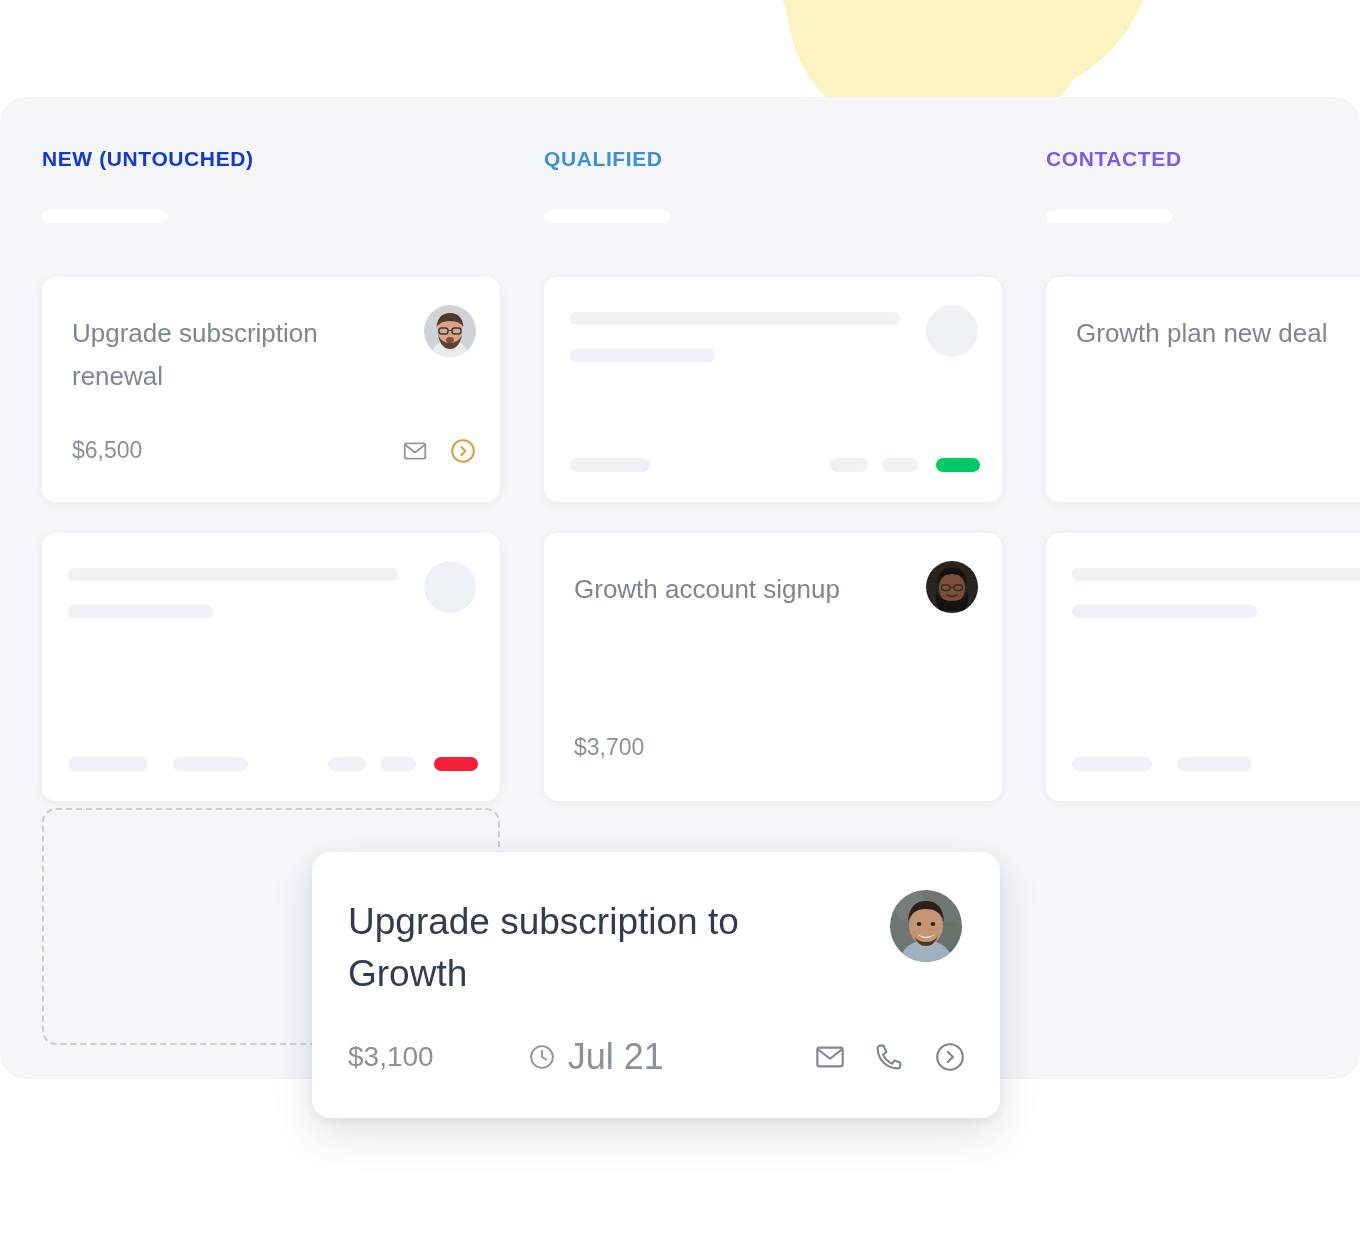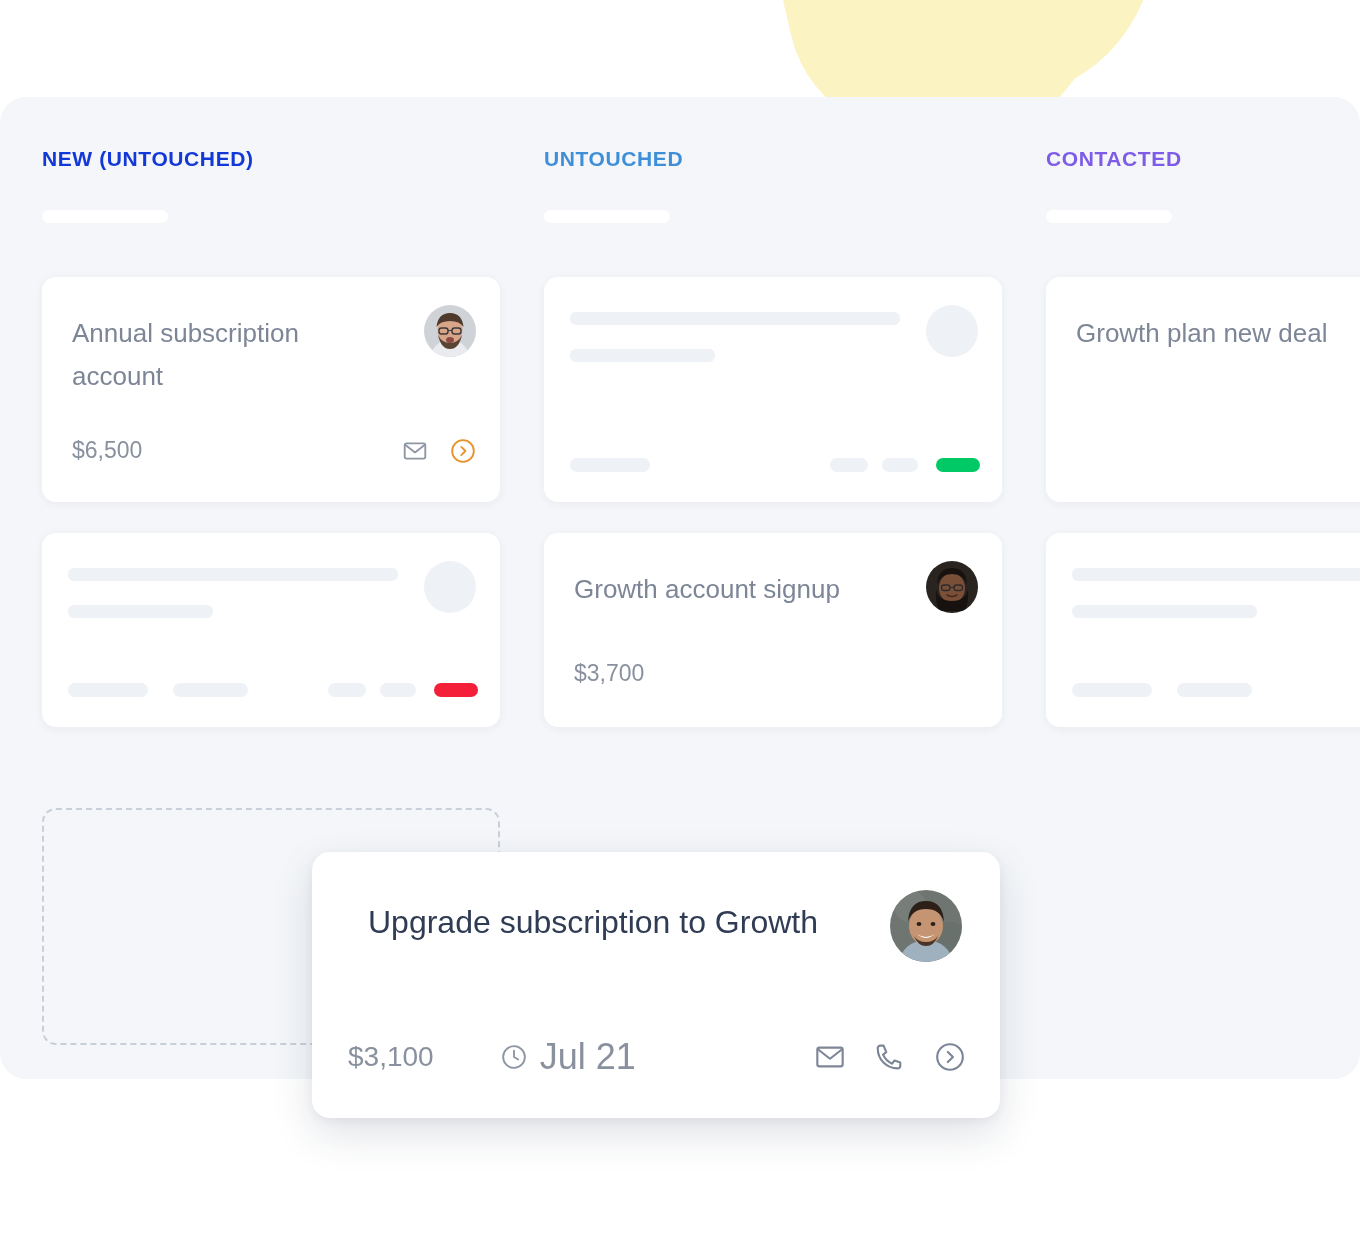--- a/index.html
+++ b/index.html
@@ -95,21 +95,21 @@
   
   .card {
     position: absolute;
     left: 42px;
     width: 458px;
     background: #ffffff;
     border-radius: 14px;
     box-shadow: 0 2px 10px rgba(40, 56, 92, 0.055);
   }
   .card.slot-0 { top: 180px; height: 225px; }
-  .card.slot-1 { top: 436px; height: 194px; }
+  .card.slot-1 { top: 436px; height: 268px; }
 
   .card-title {
     position: absolute;
     left: 30px;
     top: 35px;
     width: 310px;
     font-size: 26px;
     line-height: 43px;
     color: #7d8697;
     font-weight: normal;
@@ -205,38 +205,38 @@
     background: #ffffff;
     border-radius: 18px;
     box-shadow: 0 16px 42px rgba(35, 50, 80, 0.14), 0 3px 10px rgba(35, 50, 80, 0.06);
     z-index: 5;
   }
   .floating-card .fc-title {
     position: absolute;
     left: 36px;
     top: 44px;
     width: 470px;
-    font-size: 32px;
+    font-size: 37px;
     line-height: 52px;
     color: #303c54;
-    text-align: right;
   }
   .floating-card .avatar {
     right: 38px;
     top: 38px;
     width: 72px;
     height: 72px;
   }
   .fc-foot {
     position: absolute;
     left: 36px;
     right: 34px;
     bottom: 40px;
     display: flex;
     align-items: center;
+    gap: 28px;
   }
   .fc-amount {
     font-size: 28px;
     color: #8a919e;
     margin-right: 66px;
   }
   .fc-date {
     display: flex;
     align-items: center;
     gap: 12px;
@@ -259,21 +259,21 @@
 <div class="yellow-wedge-2"></div>
 
 <div class="board">
   <div class="columns">
 
     <div class="column column-0">
       <div class="col-title c0">NEW (UNTOUCHED)</div>
       <div class="col-subbar"></div>
 
       <div class="card slot-0">
-        <div class="card-title">Annual subscription account</div>
+        <div class="card-title">Upgrade subscription renewal</div>
         <div class="avatar">
           <svg viewBox="0 0 52 52" xmlns="http://www.w3.org/2000/svg">
             <rect width="52" height="52" fill="#cfd3d8"></rect>
             <ellipse cx="26" cy="52" rx="19" ry="17" fill="#e9ebee"></ellipse>
             <ellipse cx="26" cy="25" rx="12.5" ry="14" fill="#d8a588"></ellipse>
             <path d="M12.5 22 Q14 8 26 8 Q38 8 39.5 22 Q36 16 26 16 Q16 16 12.5 22Z" fill="#4d3a2c"></path>
             <path d="M14 30 Q17 44 26 44 Q35 44 38 30 Q34 38 26 38 Q18 38 14 30Z" fill="#5a4434"></path>
             <rect x="15" y="23" width="9" height="6" rx="2.5" fill="none" stroke="#3a3a3a" stroke-width="1.4"></rect>
             <rect x="28" y="23" width="9" height="6" rx="2.5" fill="none" stroke="#3a3a3a" stroke-width="1.4"></rect>
             <line x1="24" y1="25.5" x2="28" y2="25.5" stroke="#3a3a3a" stroke-width="1.2"></line>
@@ -307,21 +307,21 @@
           <div class="sk-pill r1"></div>
           <div class="sk-pill r2"></div>
           <div class="sk-pill status red"></div>
         </div>
       </div>
 
       <div class="dropzone"></div>
     </div>
 
     <div class="column column-1">
-      <div class="col-title c1">UNTOUCHED</div>
+      <div class="col-title c1">QUALIFIED</div>
       <div class="col-subbar"></div>
 
       <div class="card slot-0">
         <div class="sk-bar sk-title-1"></div>
         <div class="sk-bar sk-title-2"></div>
         <div class="sk-circle"></div>
         <div class="sk-foot">
           <div class="sk-pill l1"></div>
           <div class="sk-pill r1"></div>
           <div class="sk-pill r2"></div>

